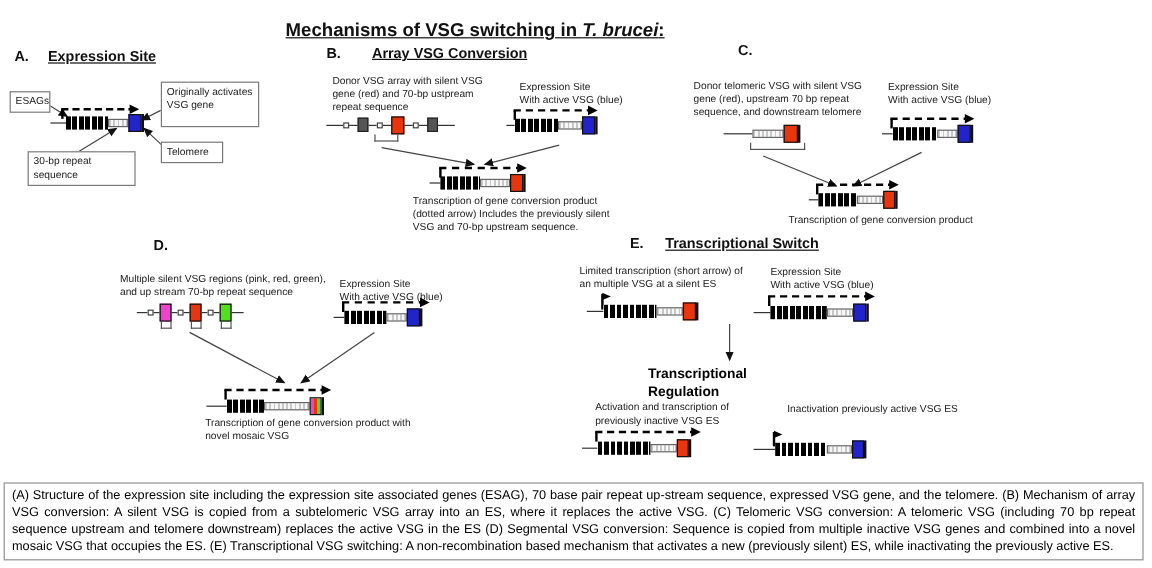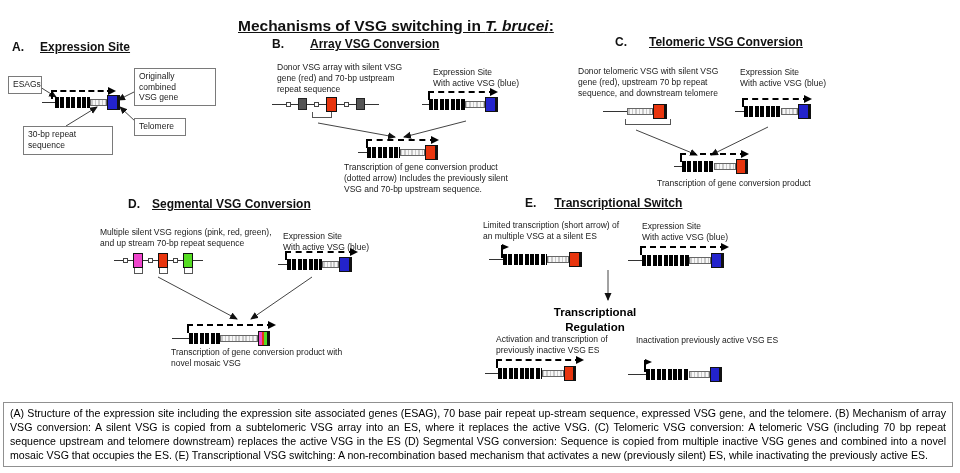--- a/index.html
+++ b/index.html
@@ -30,21 +30,21 @@
   .sq{width:5px;height:5px;border:1px solid #444;background:#fff;box-sizing:border-box;flex:none;}
   .gbox{width:9px;height:12px;background:#555;border:1px solid #222;box-sizing:border-box;flex:none;}
   .dash{position:absolute;height:0;border-top:2px dashed #000;}
   .dash::before{content:"";position:absolute;left:0;top:-1px;width:2px;height:8px;background:#000;}
   .dash::after{content:"";position:absolute;right:-3px;top:-5px;width:0;height:0;
                border-left:8px solid #000;border-top:4px solid transparent;border-bottom:4px solid transparent;}
   .flag{position:absolute;width:2px;background:#000;}
   .flag::after{content:"";position:absolute;left:1px;top:-1px;width:0;height:0;
                border-left:7px solid #000;border-top:3px solid transparent;border-bottom:3px solid transparent;}
   .bracket{position:absolute;border:1px solid #555;border-top:none;height:6px;box-sizing:border-box;}
-  .reg{position:absolute;font-weight:bold;font-size:11.5px;text-align:center;
+  .reg{position:absolute;font-weight:bold;font-size:11.5px;text-align:left;
        white-space:pre-line;line-height:1.3;color:#000;}
   .caption{position:absolute;left:3px;top:402px;width:950px;border:1.5px solid #909090;
            box-sizing:border-box;padding:3px 6px 4px;font-size:10.6px;line-height:1.33;
            color:#000;text-align:justify;background:#fff;}
   svg.connectors{position:absolute;left:0;top:0;pointer-events:none;}
 </style>
 </head>
 <body>
 
 <svg class="connectors" width="960" height="473" viewBox="0 0 960 473">
@@ -67,21 +67,21 @@
 </svg>
 
 <h1 class="title"><span>Mechanisms of VSG switching in </span><span class="it">T. brucei</span><span>:</span></h1>
 
 <div class="sec" style="left:12px;top:40px;gap:16px">
   <span class="letter">A.</span>
   <span class="head">Expression Site</span>
 </div>
 
 <div class="callout" style="left:8px;top:76px;width:34px;height:18px">ESAGs</div>
-<div class="callout" style="left:134px;top:68px;width:82px;height:38px">Originally combined
+<div class="callout" style="left:134px;top:68px;width:82px;height:38px">Originally activates
 VSG gene</div>
 <div class="callout" style="left:23px;top:126px;width:90px;height:29px">30-bp repeat  sequence</div>
 <div class="callout" style="left:134px;top:118px;width:52px;height:18px">Telomere</div>
 
 <div class="dash" style="left:51px;top:90px;width:62px"></div>
 <div class="construct" style="left:42px;top:94px">
   <i class="wire" style="width:13px"></i>
   <i class="esags" style="width:35px"></i>
   <i class="tube" style="width:17px"></i>
   <i class="vsg blue"></i>
@@ -132,21 +132,20 @@
   <i class="tube" style="width:25px"></i>
   <i class="vsg red"></i>
   <i class="tbar"></i>
 </div>
 <div class="lbl" style="left:344px;top:162px">Transcription of gene conversion product
 (dotted arrow) Includes the previously silent
 VSG and 70-bp upstream sequence.</div>
 
 <div class="sec" style="left:615px;top:35px;gap:22px">
   <span class="letter">C.</span>
-  <span class="head">Telomeric VSG Conversion</span>
 </div>
 
 <div class="lbl" style="left:578px;top:66px">Donor telomeric VSG with silent VSG
 gene (red), upstream 70 bp repeat
 sequence, and downstream telomere</div>
 <div class="lbl" style="left:740px;top:67px">Expression Site
 With active VSG (blue)</div>
 
 <div class="construct" style="left:603px;top:103px">
   <i class="wire" style="width:24px"></i>
@@ -170,21 +169,20 @@
   <i class="wire" style="width:8px"></i>
   <i class="esags" style="width:32px"></i>
   <i class="tube" style="width:22px"></i>
   <i class="vsg red" style="width:10px"></i>
   <i class="tbar"></i>
 </div>
 <div class="lbl" style="left:657px;top:178px">Transcription of gene conversion product</div>
 
 <div class="sec" style="left:128px;top:197px;gap:12px">
   <span class="letter">D.</span>
-  <span class="head">Segmental VSG Conversion</span>
 </div>
 
 <div class="lbl" style="left:100px;top:227px">Multiple silent VSG regions (pink, red, green),
 and up stream 70-bp repeat sequence</div>
 <div class="lbl" style="left:283px;top:231px">Expression Site
 With active VSG (blue)</div>
 
 <div class="construct" style="left:114px;top:252px">
   <i class="wire" style="width:9px"></i>
   <i class="sq"></i>
@@ -250,21 +248,21 @@
   <i class="tube" style="width:22px"></i>
   <i class="vsg blue"></i>
   <i class="tbar"></i>
 </div>
 
 <div class="reg" style="left:540px;top:305px;width:110px">Transcriptional
 Regulation</div>
 
 <div class="lbl" style="left:496px;top:334px">Activation and transcription of
 previously inactive VSG ES</div>
-<div class="lbl" style="left:636px;top:335px">Inactivation previously active VSG ES</div>
+<div class="lbl" style="left:656px;top:335px">Inactivation previously active VSG ES</div>
 
 <div class="dash" style="left:496px;top:359px;width:85px"></div>
 <div class="construct" style="left:485px;top:365px">
   <i class="wire" style="width:13px"></i>
   <i class="esags" style="width:44px"></i>
   <i class="tube" style="width:22px"></i>
   <i class="vsg red" style="width:10px"></i>
   <i class="tbar"></i>
 </div>
 

